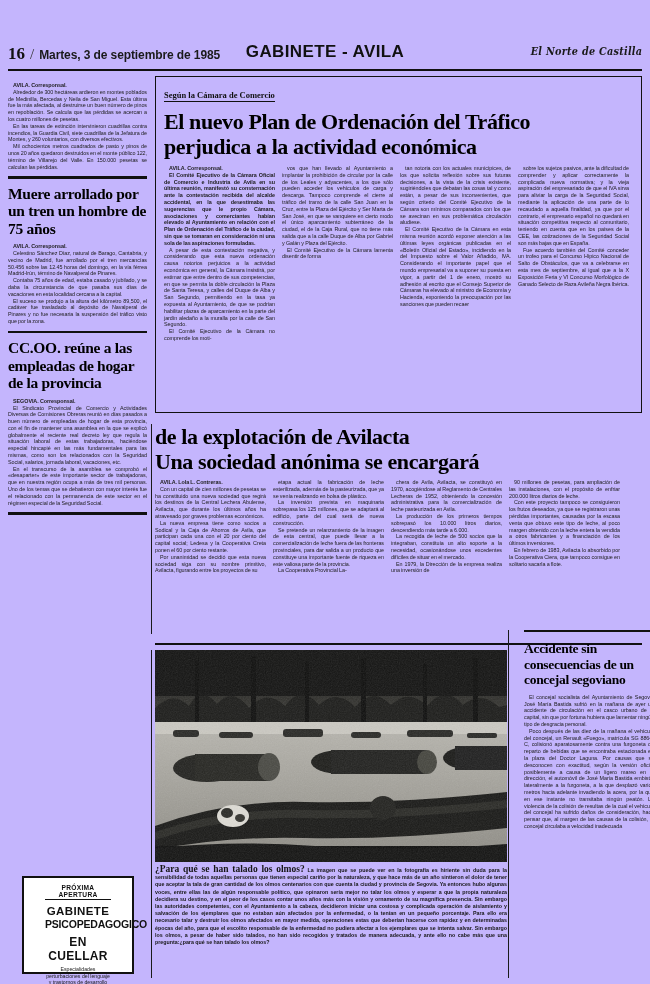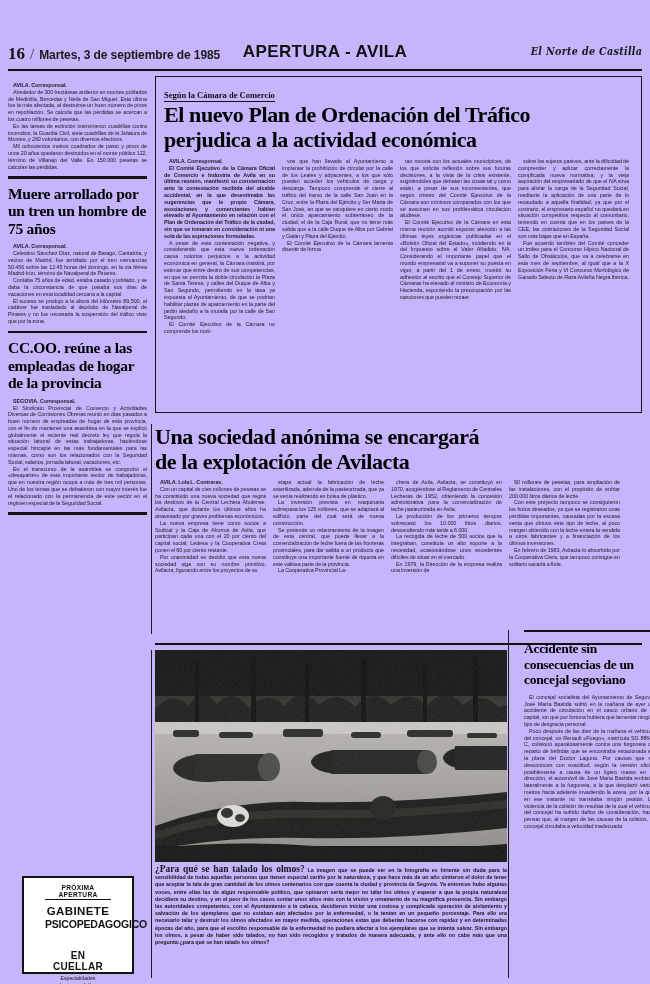--- a/index.html
+++ b/index.html
@@ -257,23 +257,23 @@
   .ad-l3 {
     font-family: "Liberation Sans", sans-serif;
     font-weight: bold;
     font-size: 10.5px;
     letter-spacing: -0.2px;
     line-height: 12px;
   }
   .ad-l4 {
     font-family: "Liberation Sans", sans-serif;
     font-weight: bold;
-    font-size: 10px;
+    font-size: 12px;
     letter-spacing: 0.3px;
-    margin-top: 20px;
+    margin-top: 5px;
   }
   .ad-l5 {
     font-family: "Liberation Sans", sans-serif;
     font-size: 5.2px;
     line-height: 6.6px;
     margin-top: 3px;
     color: #1a1a1a;
   }
   .ad-l6 {
     font-family: "Liberation Sans", sans-serif;
@@ -292,21 +292,21 @@
 </style>
 </head>
 <body>
 
 <div class="page">
 
   <div class="masthead">
     <span class="mh-pageno">16</span>
     <span class="mh-slash">/</span>
     <span class="mh-date">Martes, 3 de septiembre de 1985</span>
-    <span class="mh-section">APERTURA - AVILA</span>
+    <span class="mh-section">GABINETE - AVILA</span>
     <span class="mh-logo">El Norte de Castilla</span>
   </div>
   <div class="mh-rule"></div>
 
   <div class="left-col">
 
     <div class="block">
       <div class="spacer6"></div>
       <div class="col-text">
         <p class="byline">AVILA. Corresponsal.</p>
@@ -341,21 +341,21 @@
         <p>El Sindicato Provincial de Comercio y Actividades Diversas de Comisiones Obreras reunió en días pasados a buen número de empleadas de hogar de esta provincia, con el fin de mantener una asamblea en la que se explicó globalmente el reciente real decreto ley que regula la situación laboral de estas trabajadoras, haciéndose especial hincapié en las más fundamentales para las mismas, como son los relacionados con la Seguridad Social, salarios, jornada laboral, vacaciones, etc.</p>
         <p>En el transcurso de la asamblea se comprobó el «desaparter» de este importante sector de trabajadoras, que en nuestra región ocupa a más de tres mil personas. Uno de los temas que se debatieron con mayor interés fue el relacionado con la permanencia de este sector en el régimen especial de la Seguridad Social.</p>
       </div>
       <div class="spacer6"></div>
       <div class="rule-thick"></div>
     </div>
   </div>
 
   <div class="boxed">
     <div class="kicker">Según la Cámara de Comercio</div>
-    <div class="hl hl-main" style="">
+    <div class="hl hl-main" style="margin-top:7px">
       <div>El nuevo Plan de Ordenación del Tráfico</div>
       <div>perjudica a la actividad económica</div>
     </div>
     <div class="box-cols">
       <div class="c col-text">
         <p class="byline">AVILA. Corresponsal.</p>
         <p class="lead">El Comité Ejecutivo de la Cámara Oficial de Comercio e Industria de Avila en su última reunión, manifestó su consternación ante la contestación recibida del alcalde accidental, en la que desestimaba las sugerencias que le propio Cámara, asociaciones y comerciantes habían elevado al Ayuntamiento en relación con el Plan de Ordenación del Tráfico de la ciudad, sin que se tomaran en consideración ni una sola de las aspiraciones formuladas.</p>
         <p>A pesar de esta contestación negativa, y considerando que esta nueva ordenación causa notorios perjuicios a la actividad económica en general, la Cámara insistirá, por estimar que entre dentro de sus competencias, en que se permita la doble circulación la Plaza de Santa Teresa, y calles del Duque de Alba y San Segundo, permitiendo en la tasa ya expuesta al Ayuntamiento, de que se podrían habilitar plazas de aparcamiento en la parte del jardín aledaño a la muralla por la calle de San Segundo.</p>
         <p>El Comité Ejecutivo de la Cámara no comprende los moti-</p>
       </div>
@@ -369,22 +369,22 @@
       </div>
       <div class="c col-text">
         <p>sobre los sujetos pasivos, ante la dificultad de comprender y aplicar correctamente la complicada nueva normativa; y la vieja aspiración del empresariado de que el IVA sirva para aliviar la carga de la Seguridad Social, mediante la aplicación de una parte de lo recaudado a aquella finalidad, ya que por el contrario, el empresario español no quedará en situación competitiva respecto al comunitario, teniendo en cuenta que en los países de la CEE, las cotizaciones de la Seguridad Social son más bajas que en España.</p>
         <p>Fue acuerdo también del Comité conceder un trofeo para el Concurso Hípico Nacional de Salto de Obstáculos, que va a celebrarse en esta mes de septiembre, al igual que a la X Exposición Feria y VI Concurso Morfológico de Ganado Selecto de Raza Avileña Negra Ibérica.</p>
       </div>
     </div>
   </div>
 
   <div class="article2">
     <div class="hl hl-main">
+      <div>de la explotación de Avilacta</div>
       <div>Una sociedad anónima se encargará</div>
-      <div>de la explotación de Avilacta</div>
     </div>
     <div class="a2-cols">
       <div class="c col-text">
         <p class="byline">AVILA. Lola L. Contreras.</p>
         <p>Con un capital de cien millones de pesetas se ha constituido una nueva sociedad que regirá los destinos de la Central Lechera Abulense, Avilacta, que durante los últimos años ha atravesado por graves problemas económicos.</p>
         <p>La nueva empresa tiene como socios a Sodical y la Caja de Ahorros de Avila, que participan cada una con el 20 por ciento del capital social; Ledesa y la Cooperativa Creta ponen el 60 por ciento restante.</p>
         <p>Por unanimidad se decidió que esta nueva sociedad siga con su nombre primitivo, Avilacta, figurando entre los proyectos de su</p>
       </div>
       <div class="c col-text">
         <p>etapa actual la fabricación de leche esterilizada, además de la pasteurizada, que ya se venía realizando en bolsa de plástico.</p>

